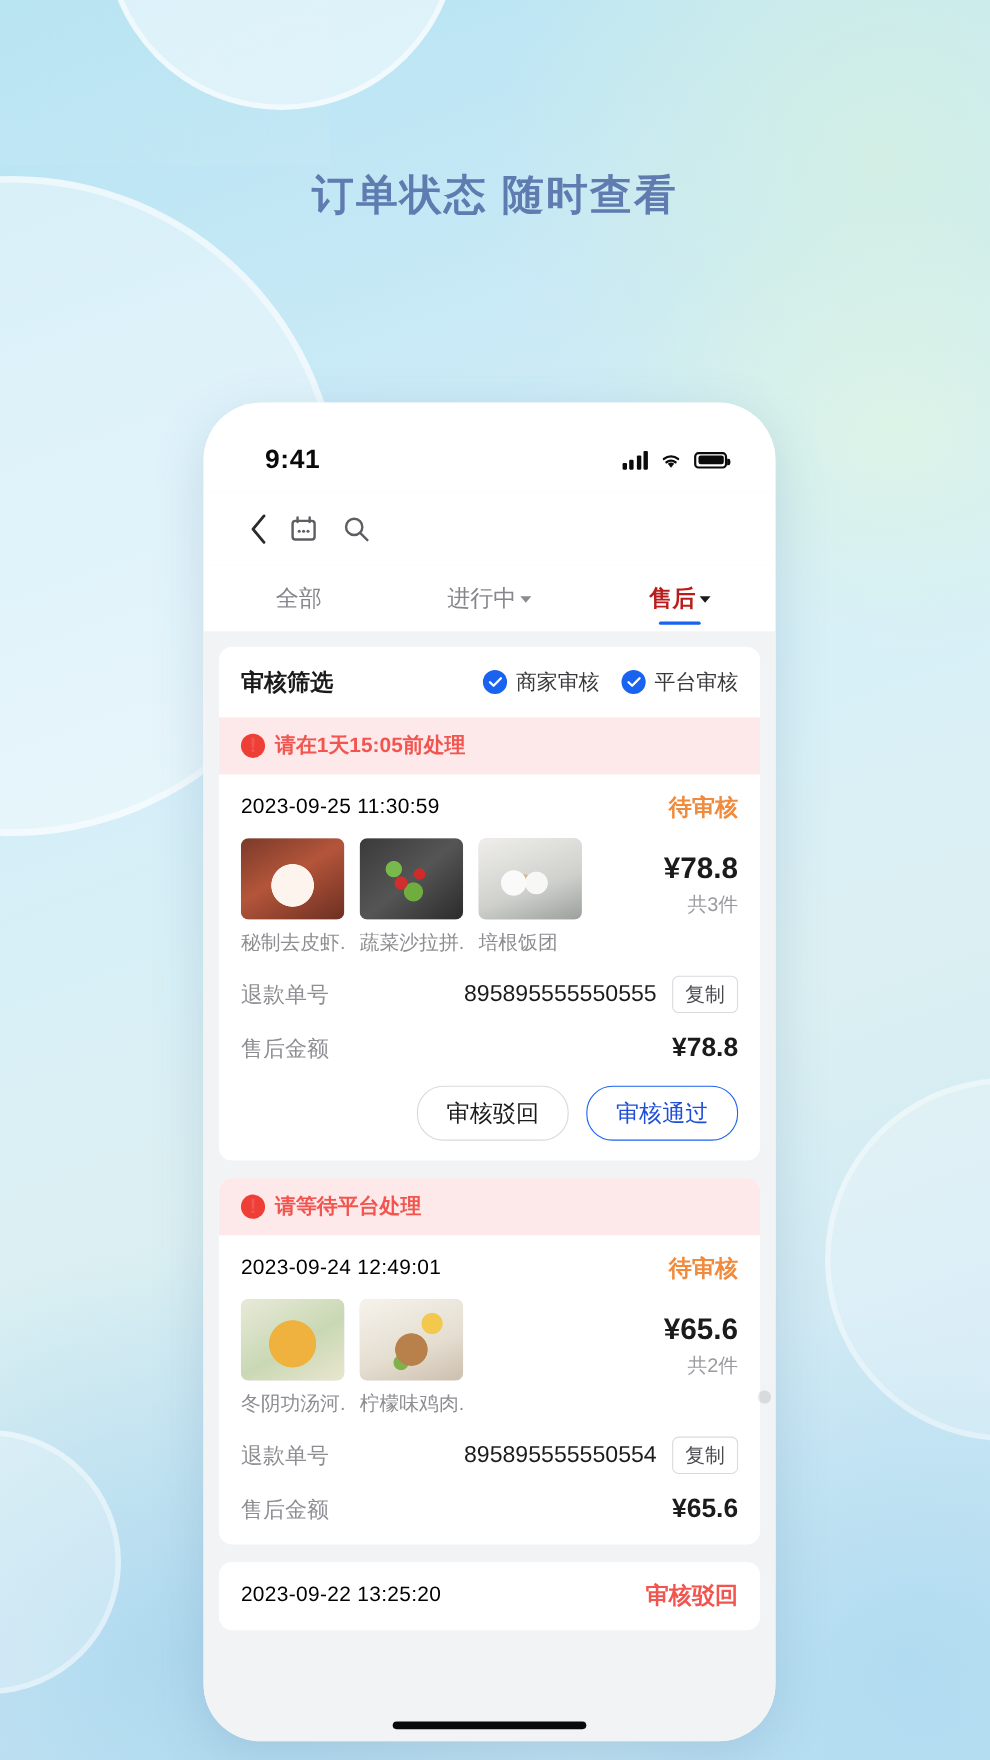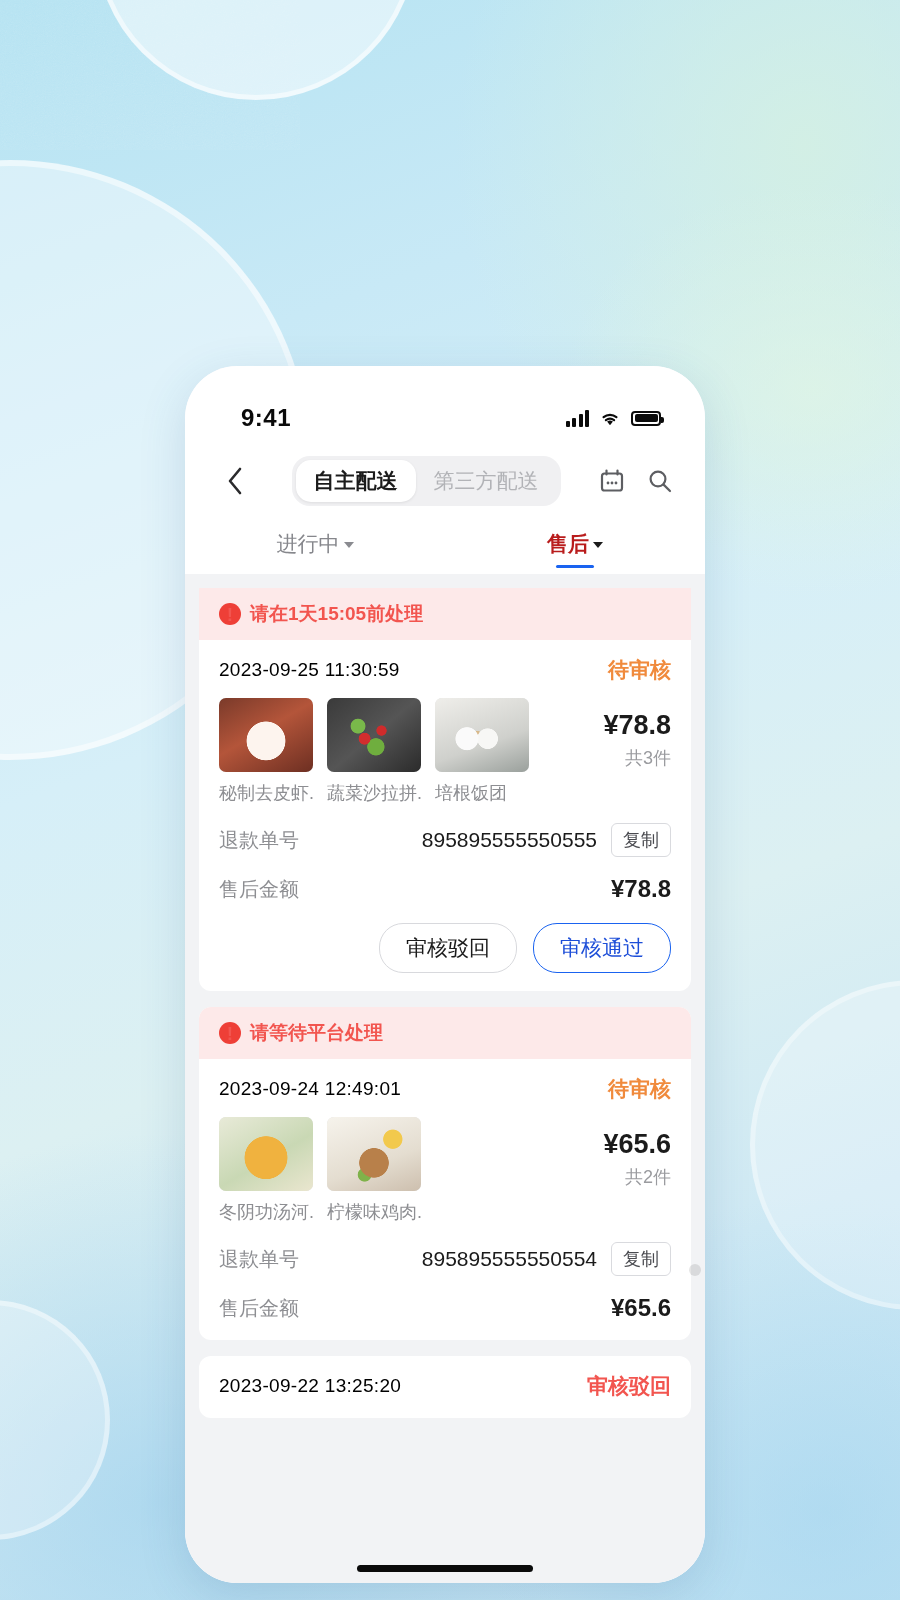--- a/index.html
+++ b/index.html
@@ -174,20 +174,21 @@
   <svg id="grain">
     <filter id="n">
         <feTurbulence type="fractalNoise" baseFrequency="0.9" numOctaves="3" stitchTiles="stitch"></feTurbulence>
       <feColorMatrix type="saturate" values="0"></feColorMatrix>
       </filter>
     <rect width="100%" height="100%" filter="url(#n)" opacity="0.5"></rect>
   </svg>
 </div>
 
 <div class="hero">
+  <h2>订单状态  随时查看</h2>
 </div>
 
 <div class="phone">
   <div class="screen">
 
     <div class="statusbar">
       <div class="sb-time">9:41</div>
       <div class="sb-right">
         <div class="bars">
             <i></i>
@@ -204,57 +205,79 @@
             <span></span>
           </div>
       </div>
     </div>
 
     <div class="navbar">
       <div class="back">
         <svg width="18" height="30" viewBox="0 0 18 30">
             <path d="M14 3 4 15l10 12" stroke="#2b2b2d" stroke-width="2.6" fill="none" stroke-linecap="round" stroke-linejoin="round"></path>
           </svg>
-      </div>
-      <div class="seg">
-        <div class="on">自主配送</div>
-        <div>第三方配送</div>
       </div>
       <div class="navicons">
         <svg width="26" height="26" viewBox="0 0 26 26">
           <rect x="3" y="5.5" width="20" height="17" rx="2.6" stroke="#5d5e62" stroke-width="2.2" fill="none"></rect>
           <path d="M7.5 2.5v4M18.5 2.5v4" stroke="#5d5e62" stroke-width="2.2" stroke-linecap="round"></path>
           <circle cx="9" cy="15" r="1.4" fill="#5d5e62"></circle>
             <circle cx="13" cy="15" r="1.4" fill="#5d5e62"></circle>
             <circle cx="17" cy="15" r="1.4" fill="#5d5e62"></circle>
         </svg>
         <svg width="26" height="26" viewBox="0 0 26 26">
           <circle cx="11" cy="11" r="7.4" stroke="#5d5e62" stroke-width="2.2" fill="none"></circle>
           <path d="M16.6 16.6 23 23" stroke="#5d5e62" stroke-width="2.2" stroke-linecap="round"></path>
         </svg>
       </div>
     </div>
 
     <div class="tabs">
       <div class="tab">
         <span class="cap">
+            <span>全部</span>
+          </span>
+      </div>
+      <div class="tab">
+        <span class="cap">
             <span>进行中</span>
             <i class="caret"></i>
           </span>
       </div>
       <div class="tab on">
         <span class="cap">
             <span>售后</span>
             <i class="caret"></i>
           </span>
       </div>
     </div>
 
     <div class="body">
 
+      <div class="filterbar">
+        <div class="ftitle">审核筛选</div>
+        <div class="fopts">
+          <div class="fopt">
+            <span class="cbx">
+              <svg width="13" height="10" viewBox="0 0 13 10">
+                  <path d="M1.4 5.2 4.7 8.4 11.4 1.6" stroke="#fff" stroke-width="2.1" fill="none" stroke-linecap="round" stroke-linejoin="round"></path>
+                </svg>
+            </span>
+            <span>商家审核</span>
+          </div>
+          <div class="fopt">
+            <span class="cbx">
+              <svg width="13" height="10" viewBox="0 0 13 10">
+                  <path d="M1.4 5.2 4.7 8.4 11.4 1.6" stroke="#fff" stroke-width="2.1" fill="none" stroke-linecap="round" stroke-linejoin="round"></path>
+                </svg>
+            </span>
+            <span>平台审核</span>
+          </div>
+        </div>
+      </div>
 
       <div class="card">
         <div class="alert">
           <span class="warn">!</span>
           <span>请在1天15:05前处理</span>
         </div>
         <div class="cbody">
           <div class="crow1">
             <div class="cdate">2023-09-25 11:30:59</div>
             <div class="cstat pending">待审核</div>

